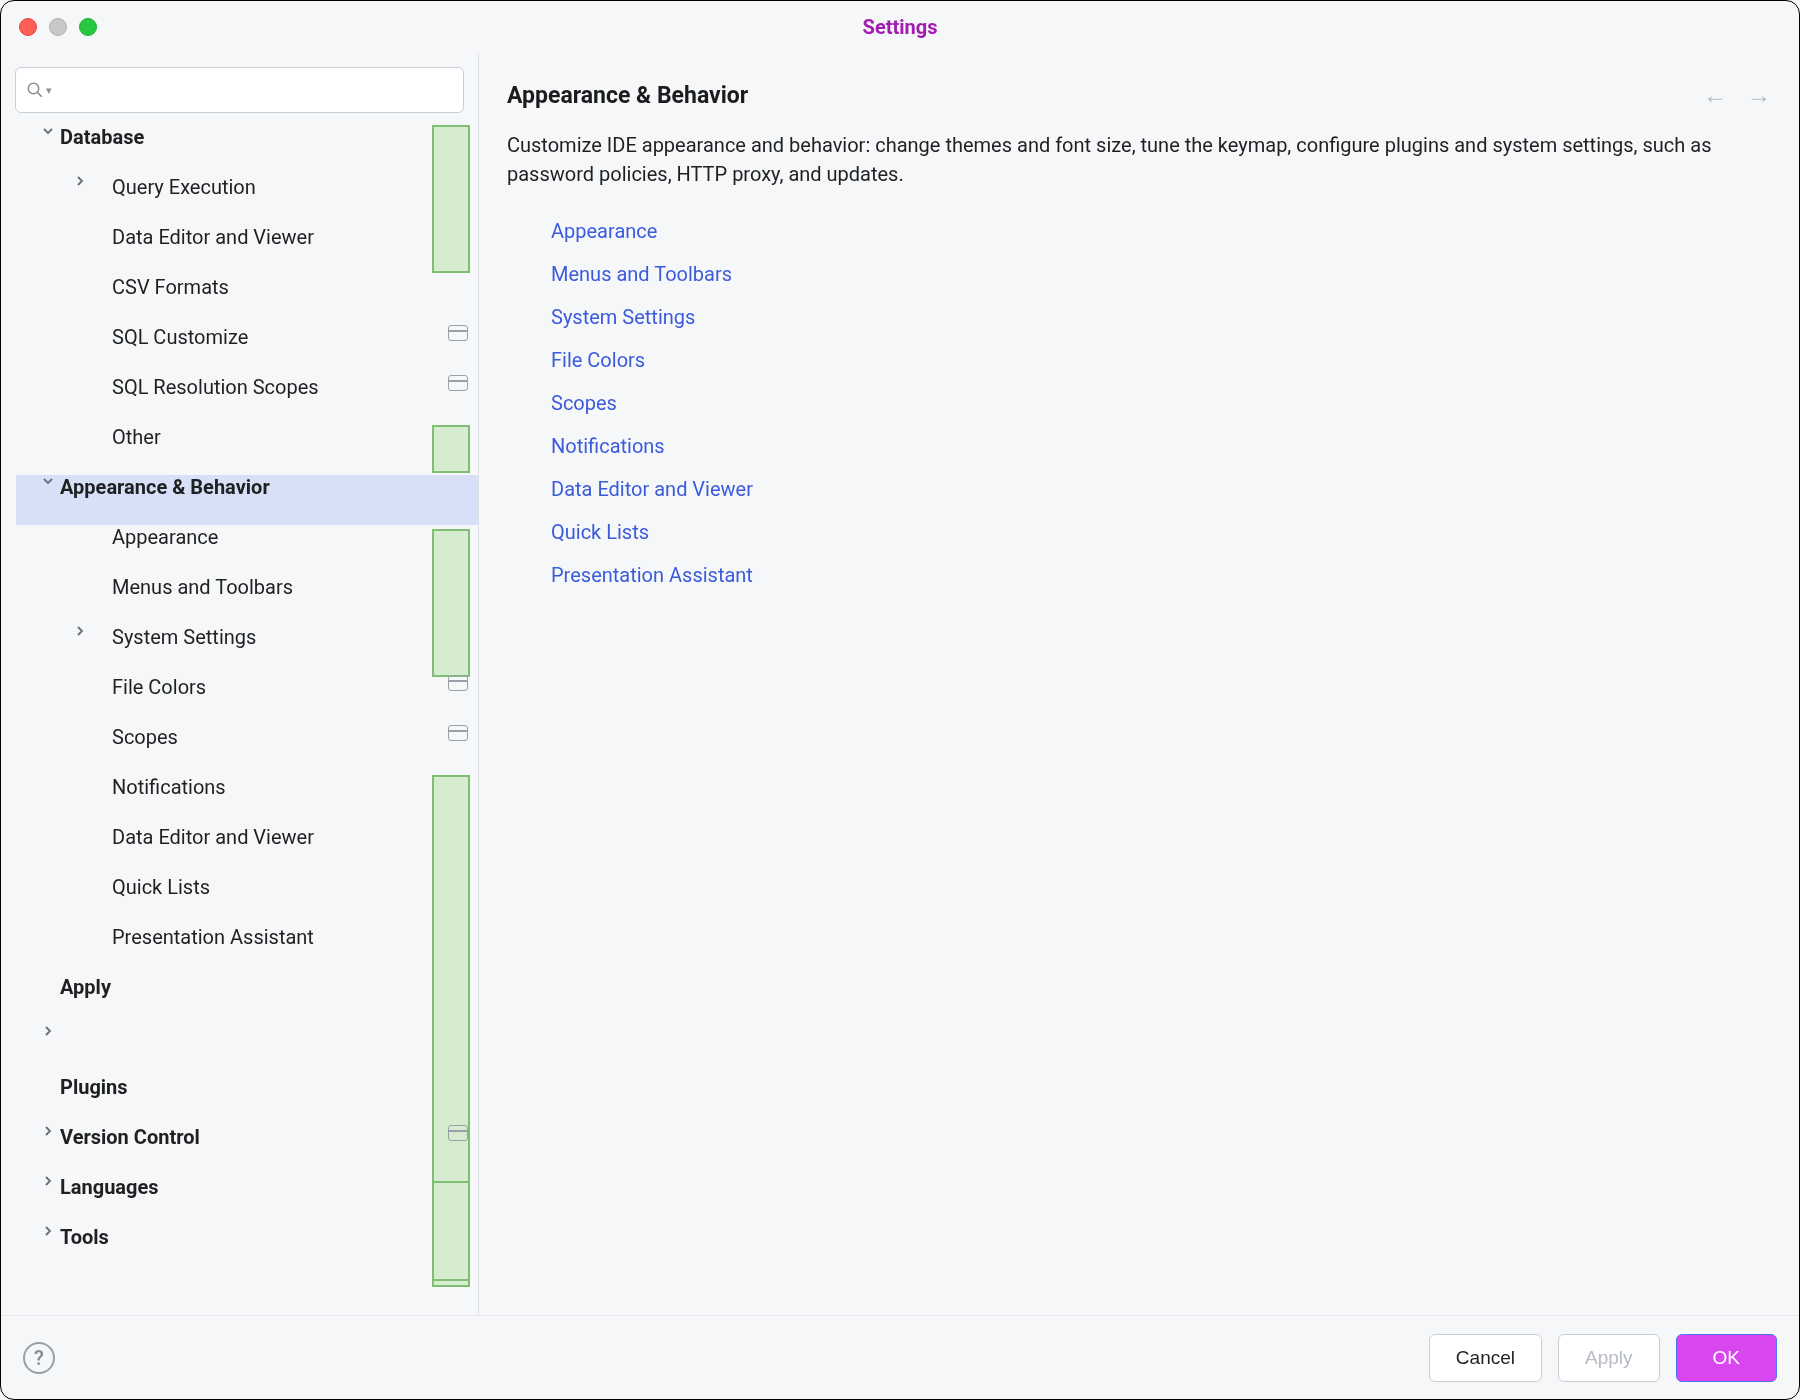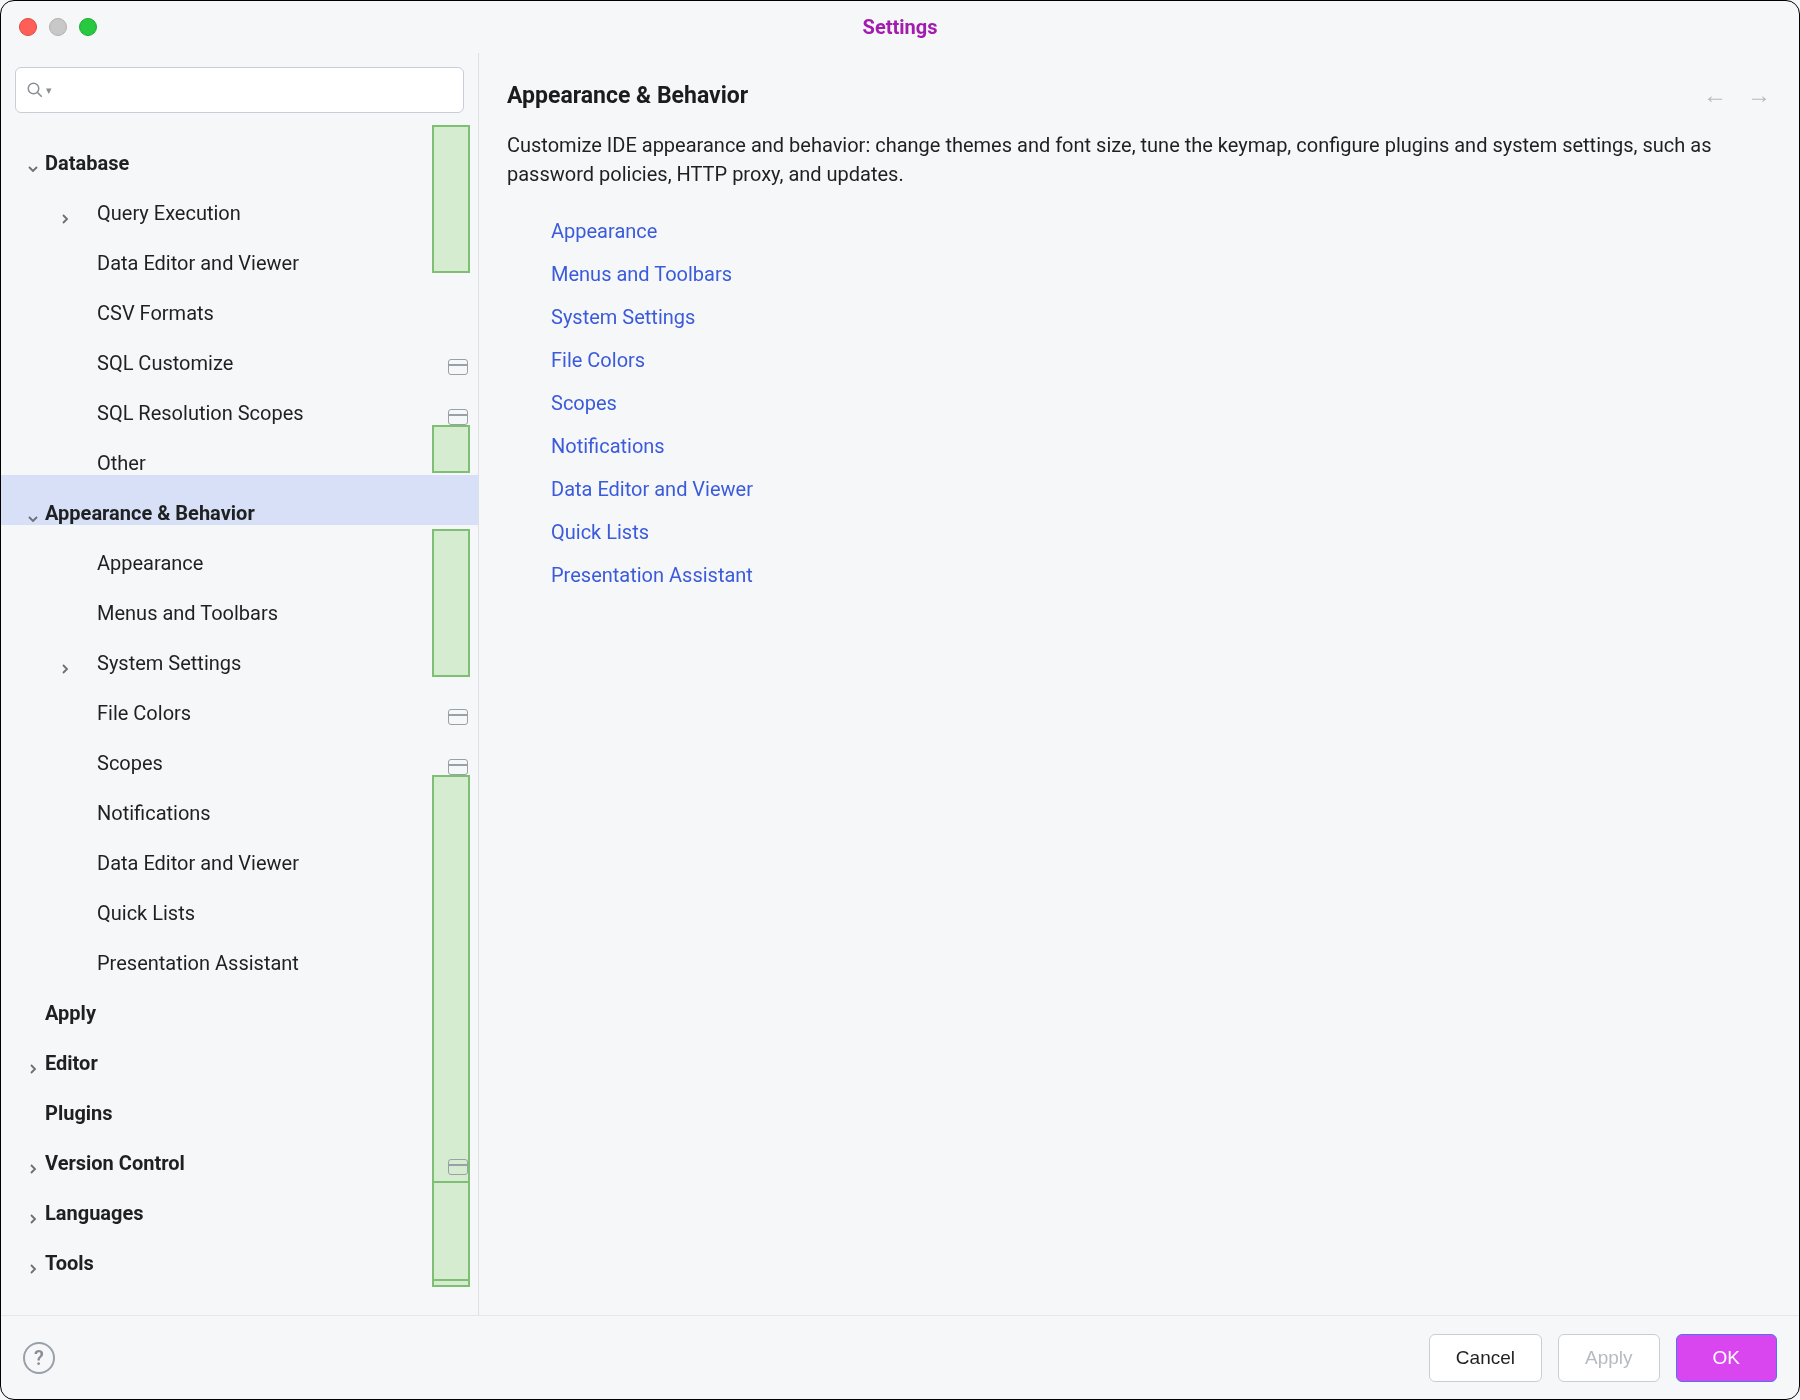--- a/index.html
+++ b/index.html
@@ -79,25 +79,26 @@
 }
 .tree {
   flex: 1;
   overflow-y: auto;
   font-size: 20px;
   color: #1e2022;
   padding-bottom: 8px;
 }
 .tree-row {
   display: flex;
-  align-items: flex-end;
+  align-items: flex-start;
   height: 50px;
   padding-right: 10px;
   cursor: pointer;
   position: relative;
+  margin-left: 15px;
 }
 .tree-row.selected { background: #d7e0f6; }
 .tree-row .arrow {
   width: 24px;
   display: flex;
   justify-content: center;
   color: #6a6e75;
   font-size: 14px;
   flex-shrink: 0;
 }
@@ -346,21 +347,20 @@
           <div class="tree-row lvl-0 bold">
             <span class="arrow"></span>
             <span class="label">Apply</span>
           </div>
           <div class="tree-row lvl-0 bold">
             <span class="arrow">
               <svg width="12" height="12" viewBox="0 0 12 12">
                 <path d="M4 2 L8 6 L4 10" fill="none" stroke="#6a6e75" stroke-width="1.8"></path>
               </svg>
             </span>
-            <span class="label">Editor</span>
           </div>
           <div class="tree-row lvl-0 bold">
             <span class="arrow"></span>
             <span class="label">Plugins</span>
           </div>
           <div class="tree-row lvl-0 bold">
             <span class="arrow">
               <svg width="12" height="12" viewBox="0 0 12 12">
                 <path d="M4 2 L8 6 L4 10" fill="none" stroke="#6a6e75" stroke-width="1.8"></path>
               </svg>

